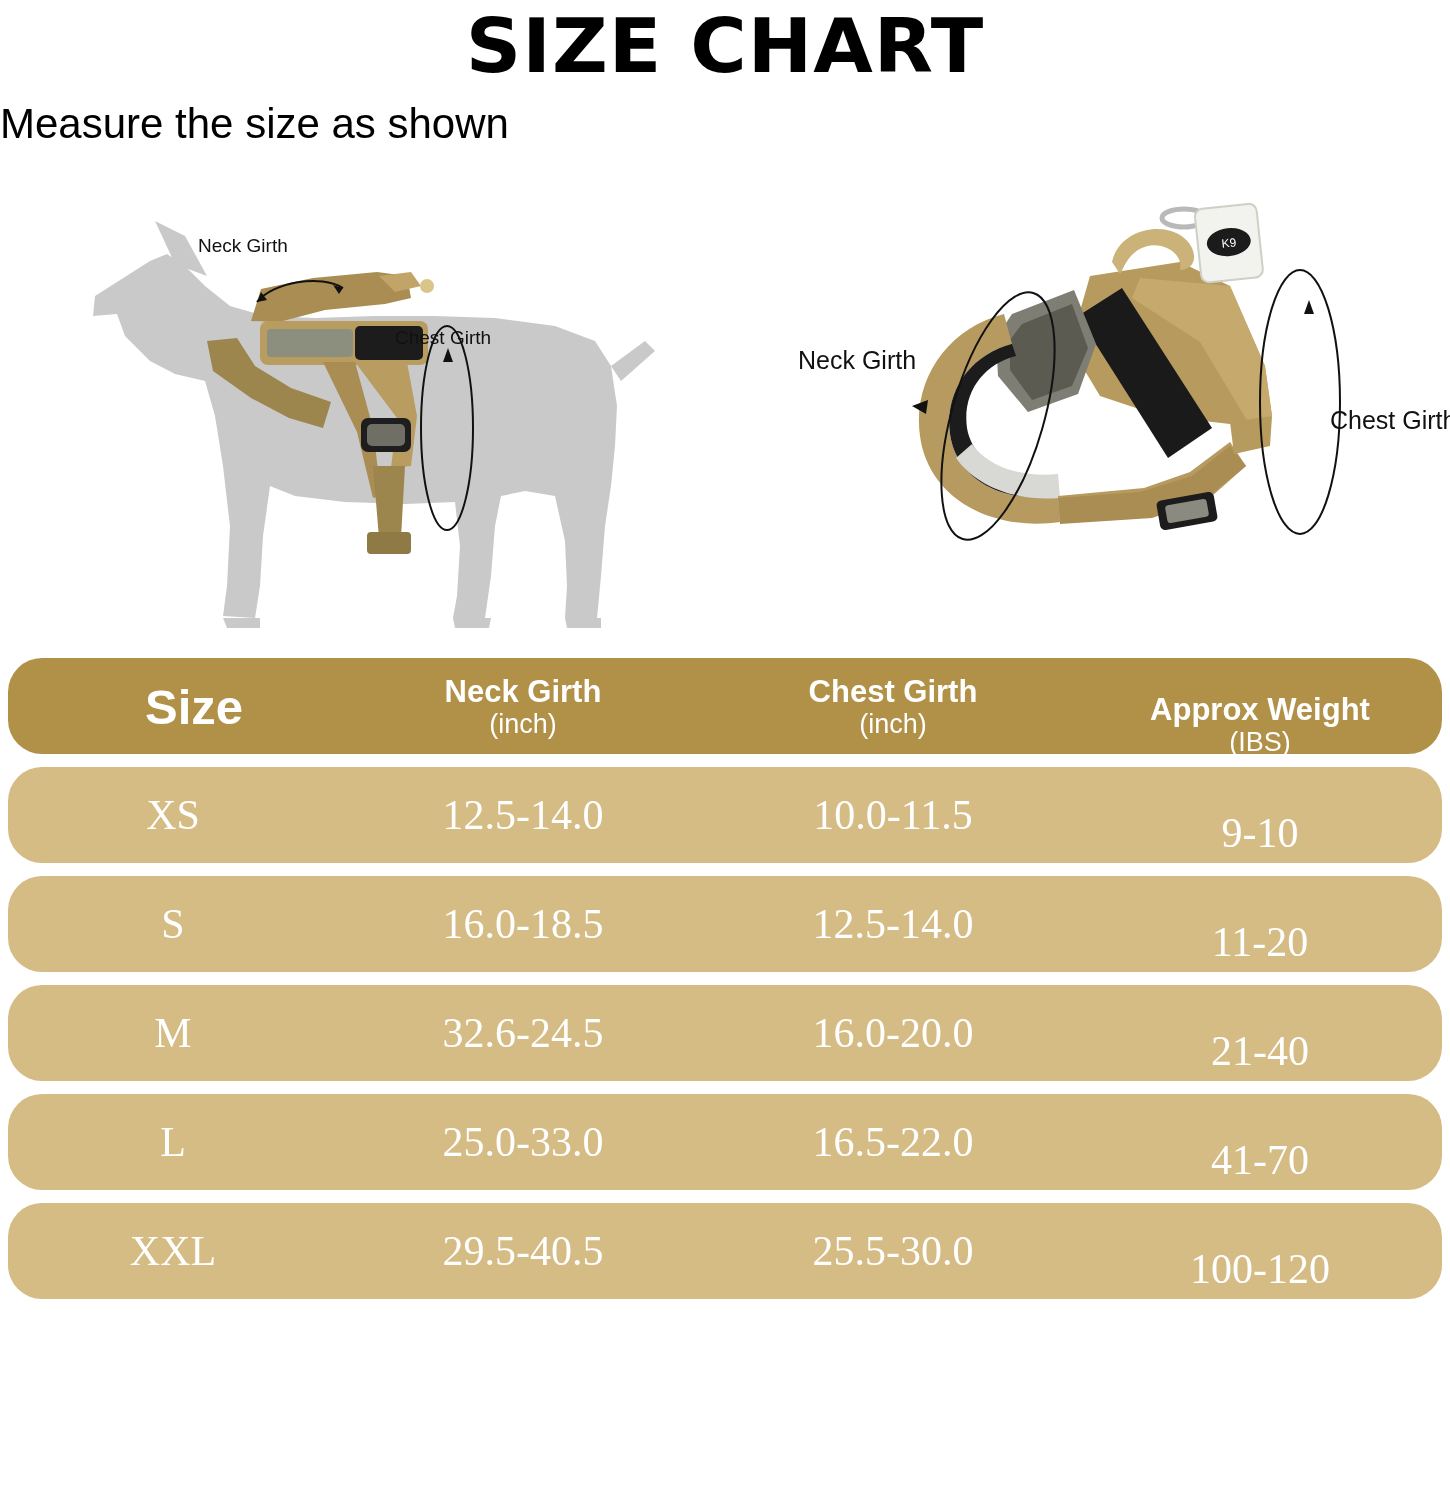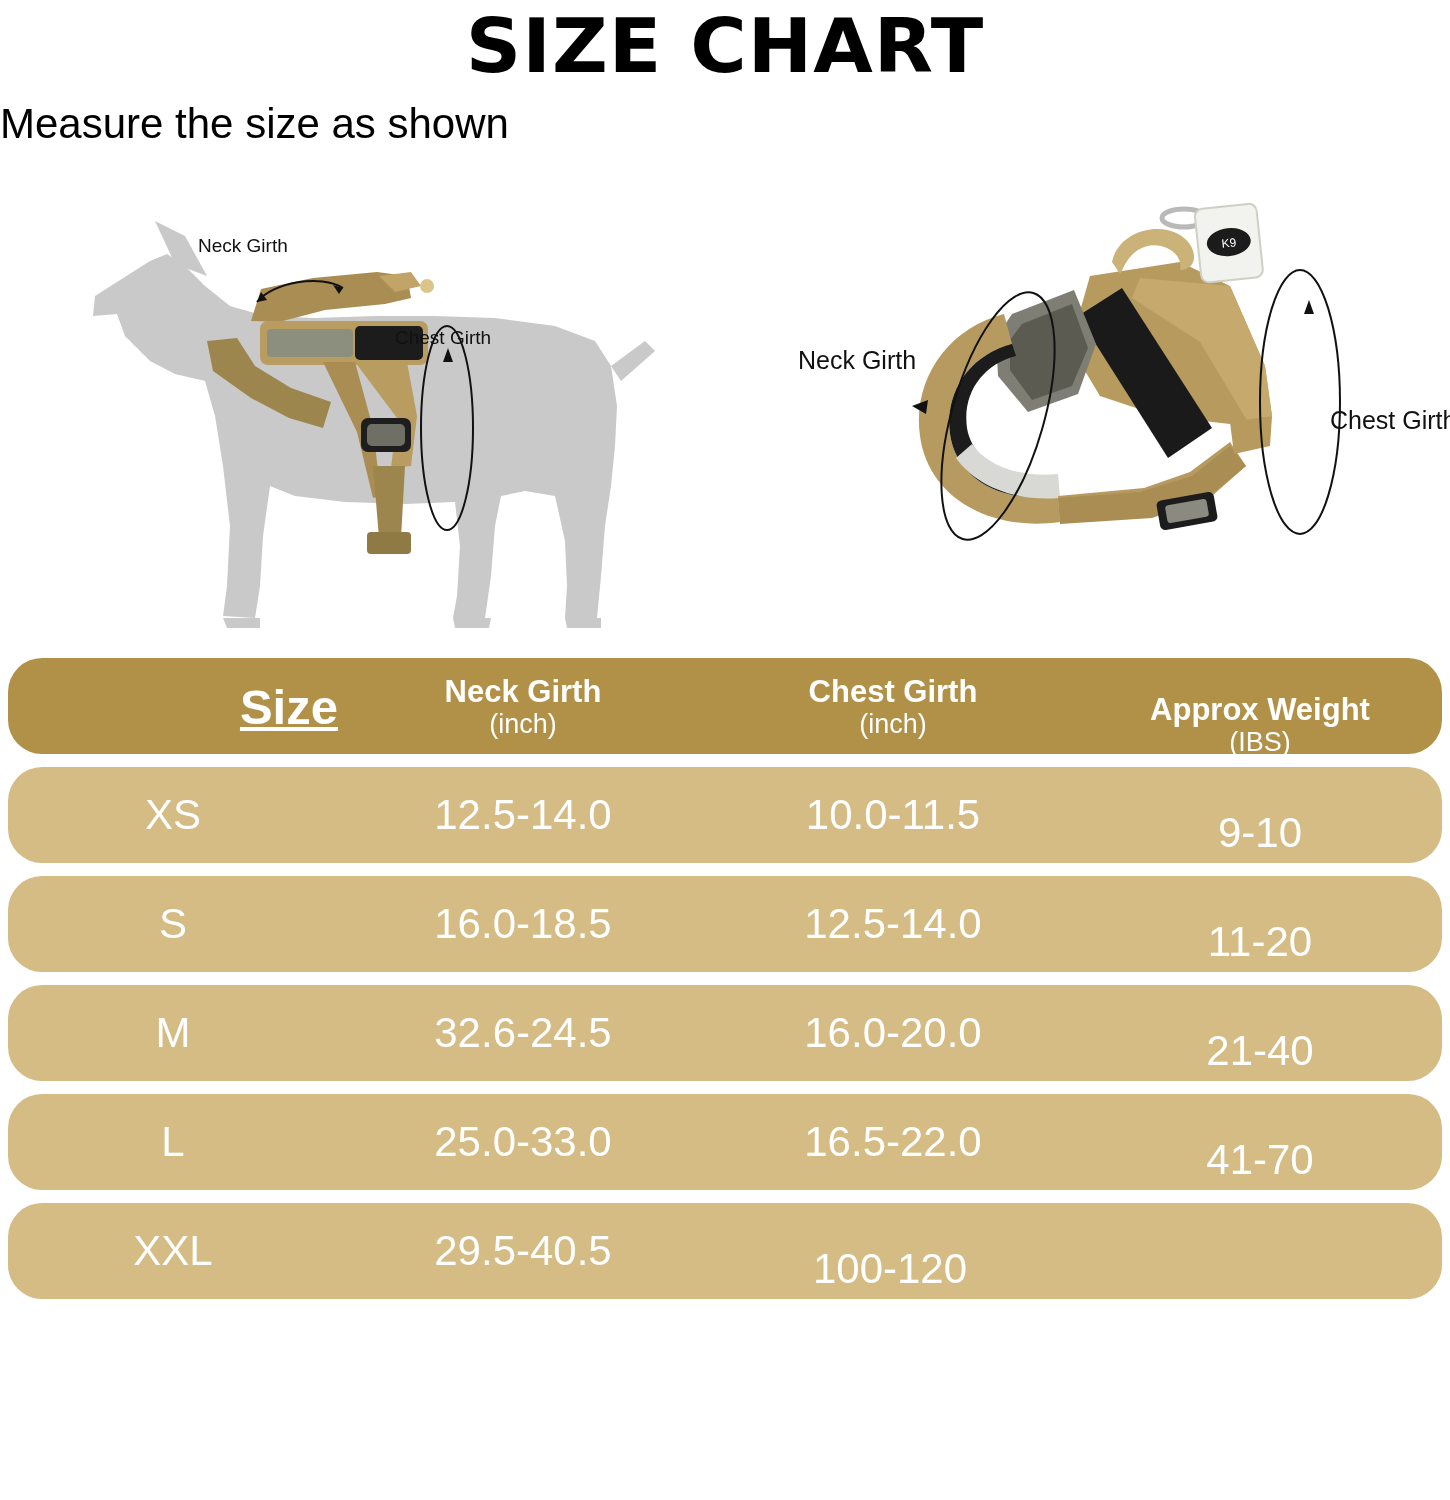--- a/index.html
+++ b/index.html
@@ -96,32 +96,32 @@
   .c-weight { width: 364px; margin-top: 36px; }
 
   .header-row .cell {
     font-size: 31px;
     font-weight: bold;
     line-height: 1.12;
     padding-top: 2px;
   }
   .header-row .c-size {
     font-size: 49px;
-    text-align: right;
+    text-align: center;
     padding-left: 42px;
-    text-decoration: underline;
   }
   .header-row .unit {
     display: block;
     font-size: 27px;
     font-weight: normal;
   }
   .data-row .cell {
     font-size: 42px;
     font-weight: 400;
+    font-family: Liberation Serif, serif;
   }
   .data-row .c-size { font-size: 42px; }
 </style>
 </head>
 <body>
 
 <div class="page">
 
   <h1 class="title">SIZE CHART</h1>
   <div class="subtitle">Measure the size as shown</div>
@@ -273,17 +273,18 @@
       <div class="cell c-size">L</div>
       <div class="cell c-neck">25.0-33.0</div>
       <div class="cell c-chest">16.5-22.0</div>
       <div class="cell c-weight">41-70</div>
     </div>
 
 
     <div class="row data-row">
       <div class="cell c-size">XXL</div>
       <div class="cell c-neck">29.5-40.5</div>
+      <div class="cell c-chest">25.5-30.0</div>
       <div class="cell c-weight">100-120</div>
     </div>
 
   </div>
 </div>
 
 </body></html>

